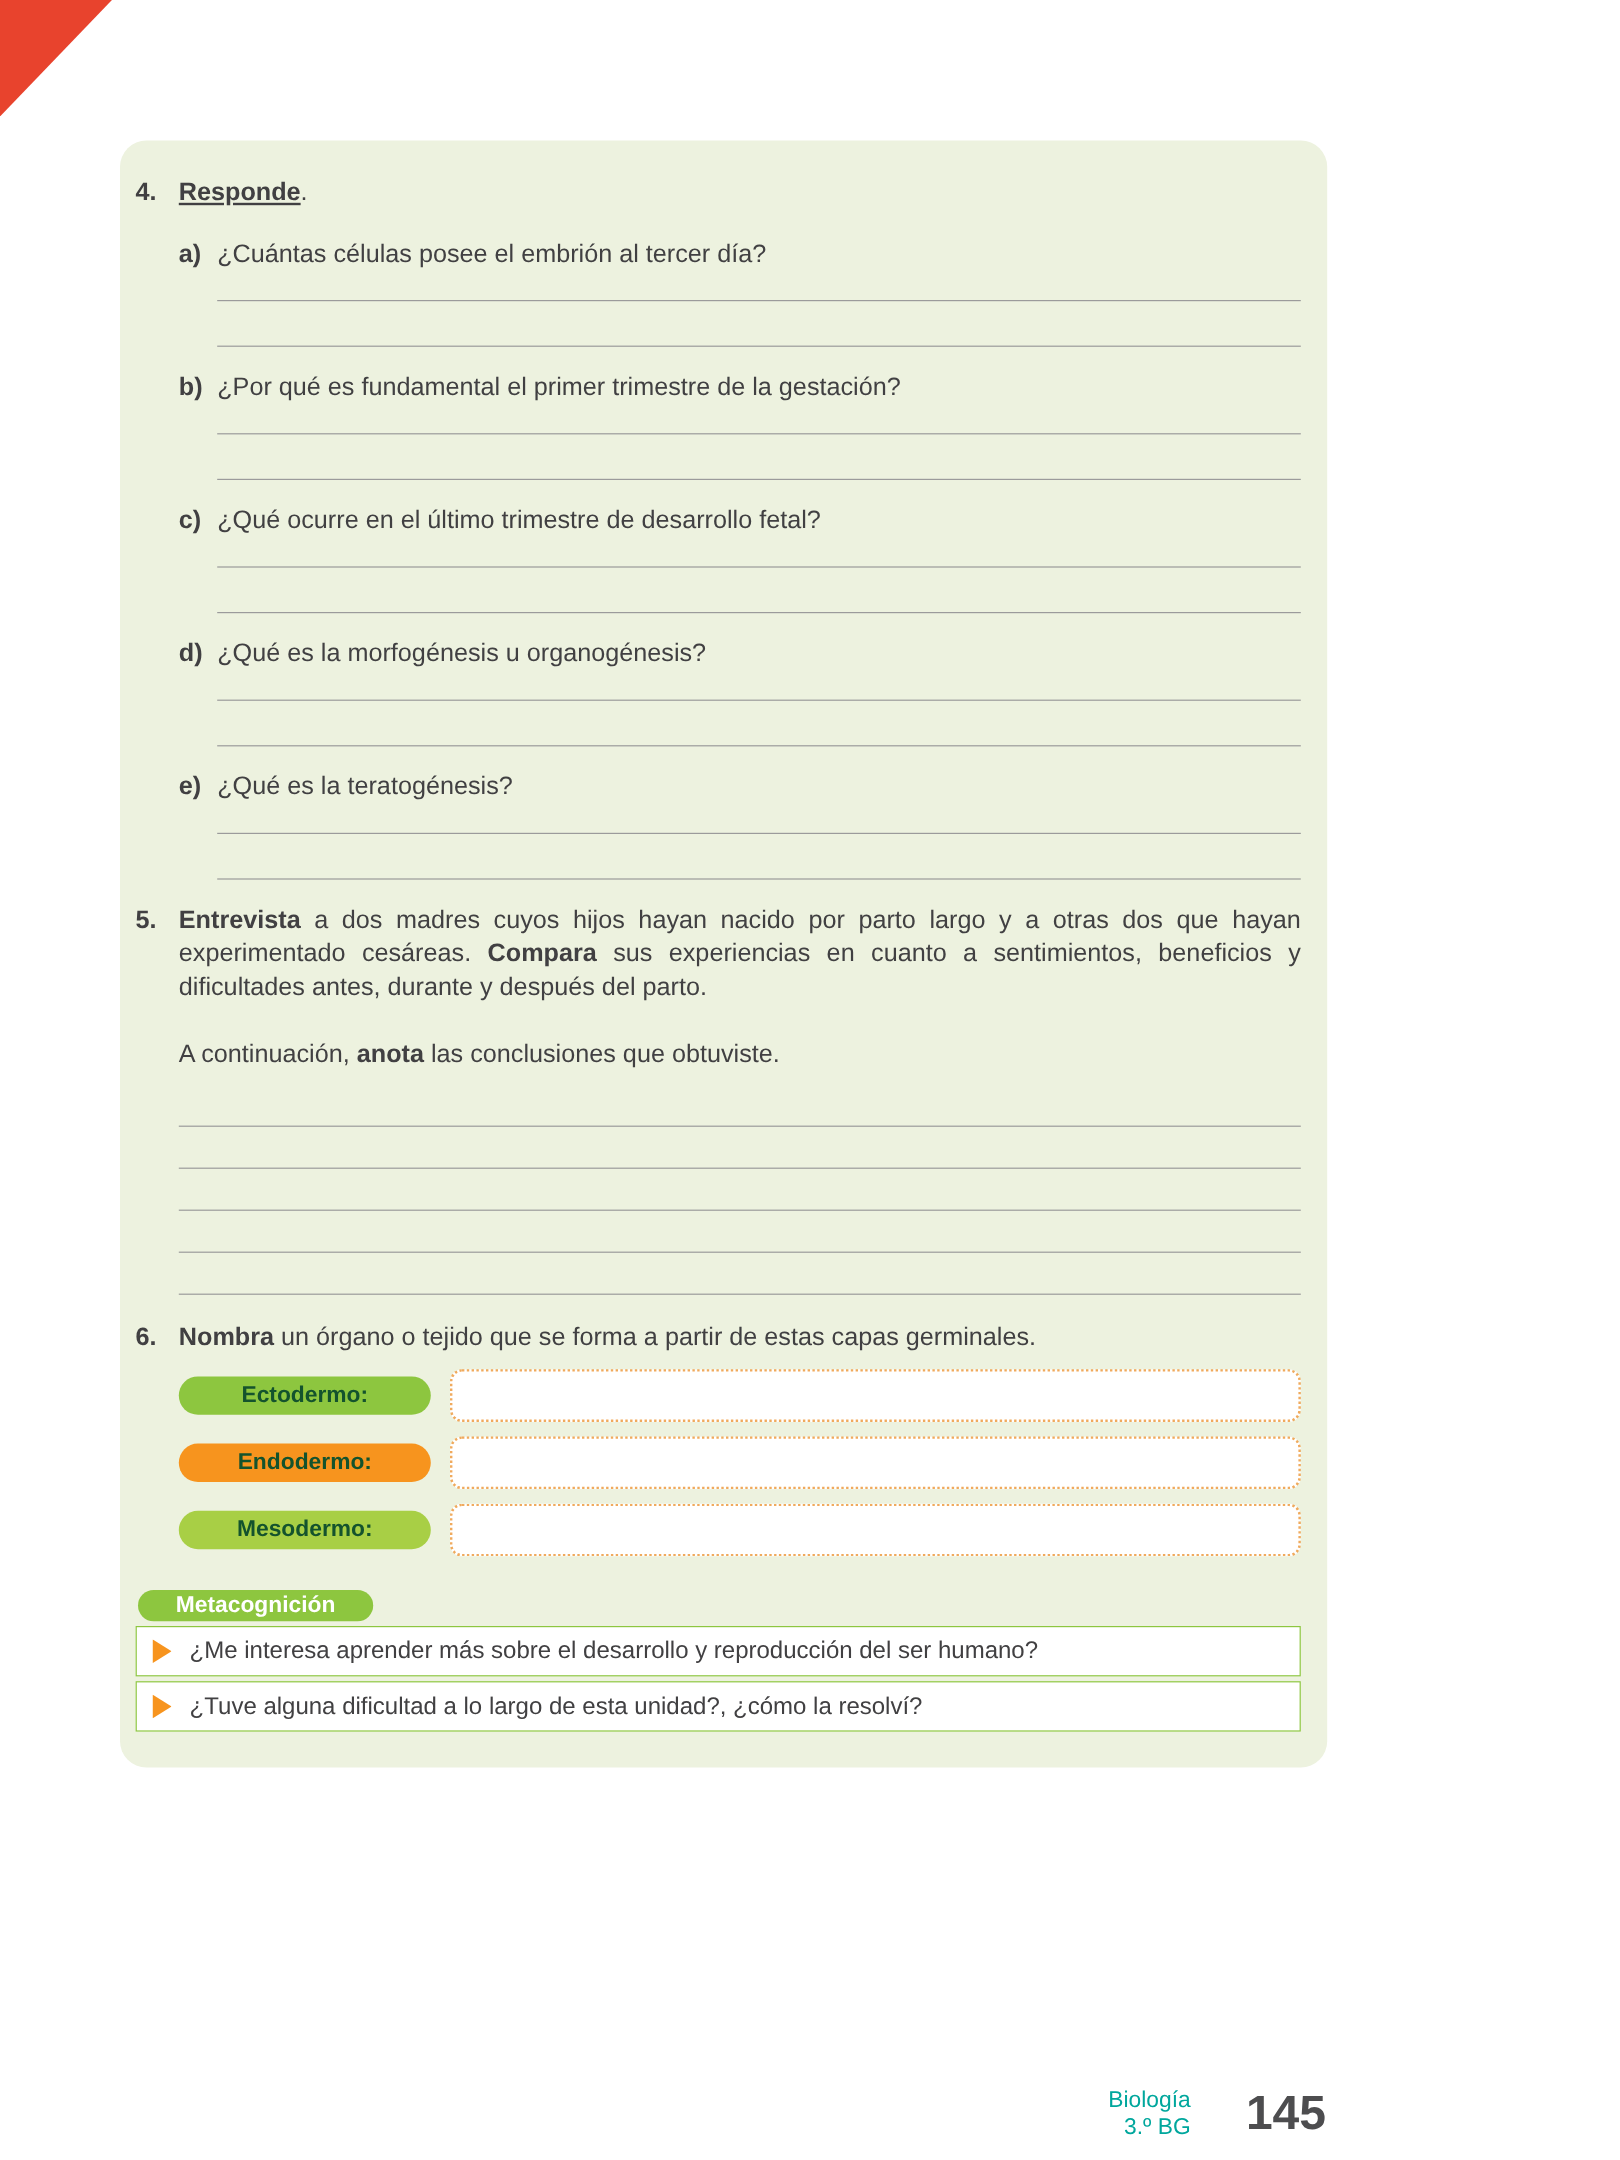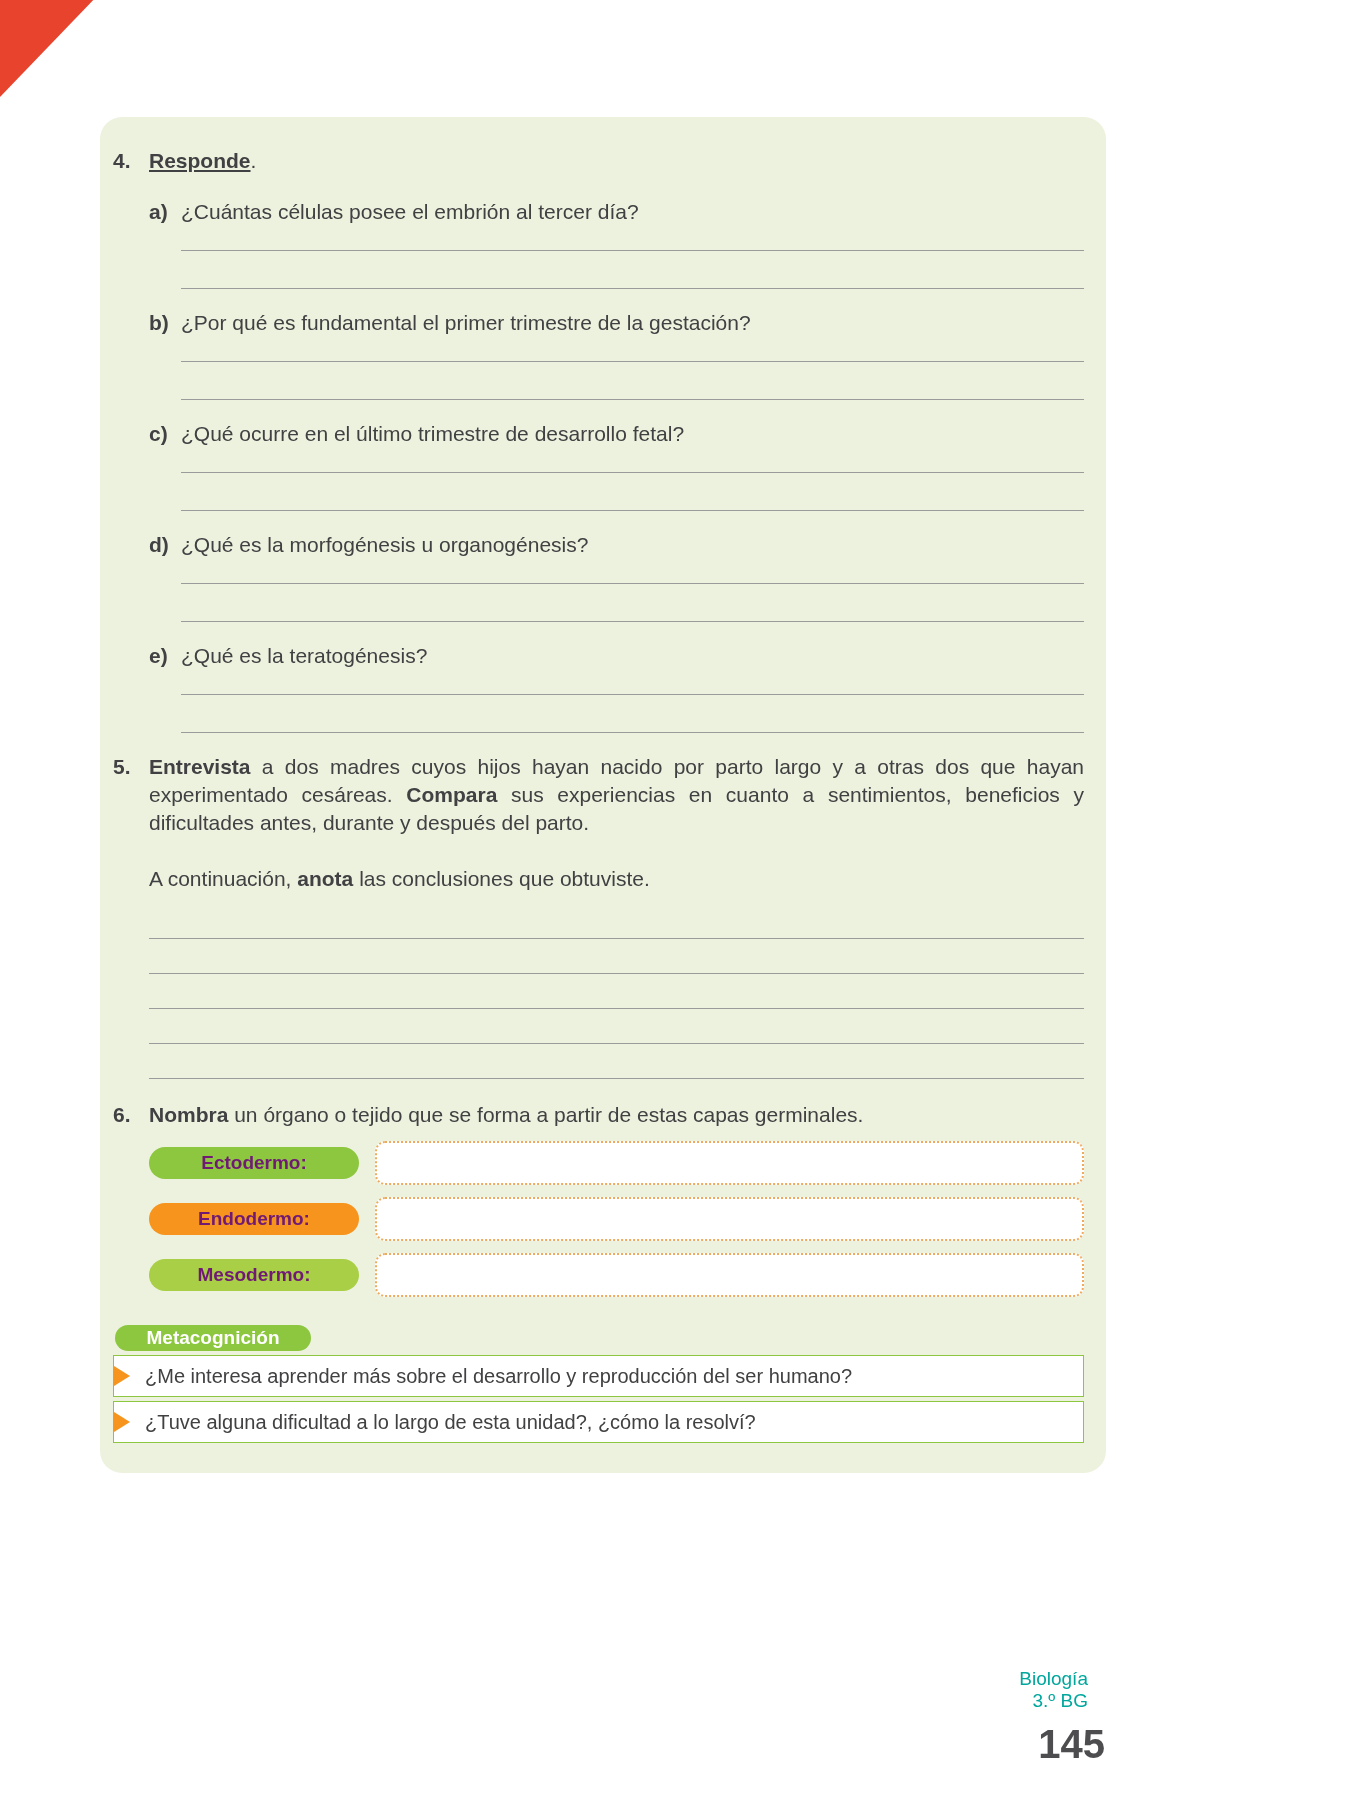--- a/index.html
+++ b/index.html
@@ -39,50 +39,50 @@
   .para { text-align:justify; }
   .para2 { margin-top:28px; }
   .big-lines { margin-top:20px; }
   .big-lines .answer-line { height:35px; }
   .big-lines .answer-line:first-child { height:26px; }
 
   .germ-rows { margin-top:4px; }
   .germ-row { display:flex; align-items:center; margin-top:12px; margin-left:36px; }
   .pill {
     flex:0 0 210px; height:32px; border-radius:16px;
-    color:#701a75; font-weight:bold; font-size:19px;
+    color:#14532d; font-weight:bold; font-size:19px;
     display:flex; align-items:center; justify-content:center;
   }
   .dotted-box {
     flex:1; height:44px; margin-left:16px;
     border:2px dotted #f0aa5d; border-radius:10px; background:#fff;
   }
 
   .meta { margin-top:28px; }
   .meta-pill {
     width:196px; height:26px; border-radius:15px;
     color:#fff; font-weight:bold; font-size:19px;
     display:flex; align-items:center; justify-content:center;
     margin-left:2px;
   }
   .meta-box {
     margin-top:4px; height:42px; background:#fff;
     border:1px solid #8dc63f;
-    display:flex; align-items:center; 
+    display:flex; align-items:center; padding-left:13px;
     font-size:20px;
   }
   .tri-icon {
     width:16px; height:20px; flex:0 0 16px;
     clip-path:polygon(0 0, 100% 50%, 0 100%);
     margin-right:15px;
   }
 
   .footer {
-    position:absolute; right:245px; bottom:33px;
-    display:flex; align-items:center; gap:10px;flex-direction:column;
+    position:absolute; right:245px; bottom:16px;
+    display:flex; align-items:center; gap:10px;
   }
   .footer-subject { text-align:right; font-size:19px; line-height:1.15; color:#00a79d; }
   .footer-page { font-size:40px; font-weight:bold; color:#4d4d4f;margin-left:36px; }
 </style>
 </head>
 <body>
 
 <div class="corner-triangle" style="background-color: rgb(232, 67, 45);"></div>
 
 <div class="panel" style="background-color: rgb(237, 242, 223);">

